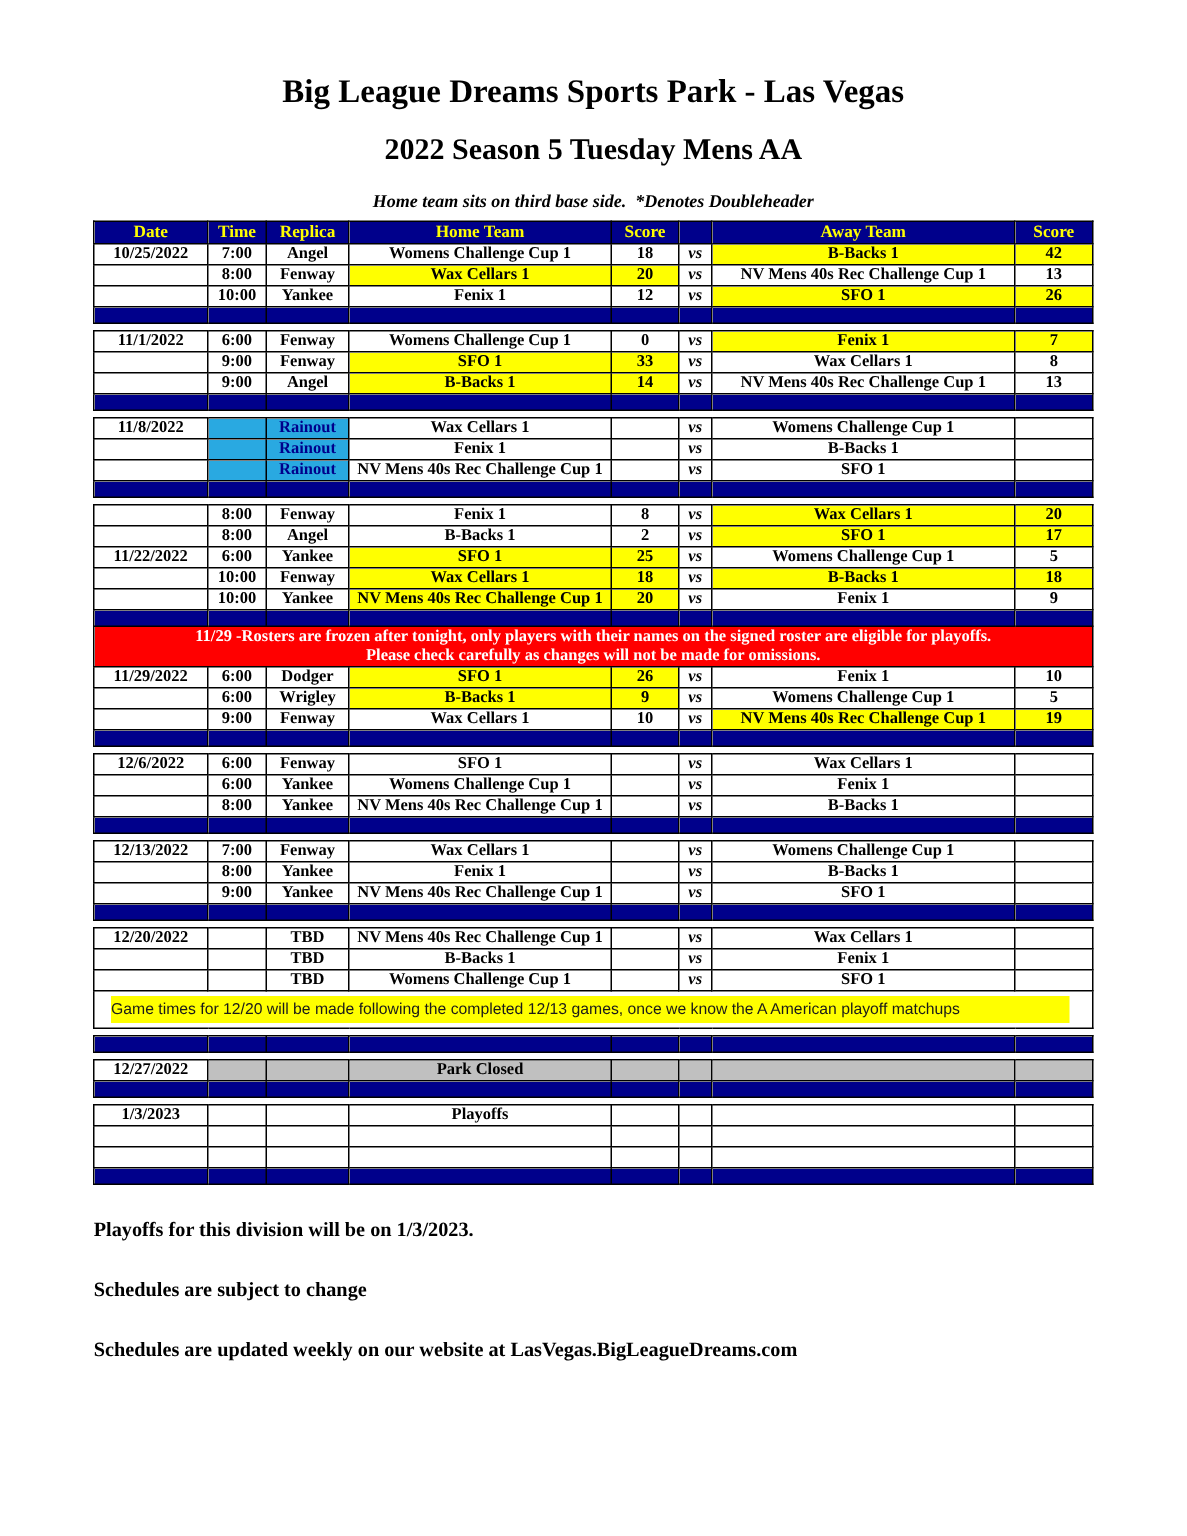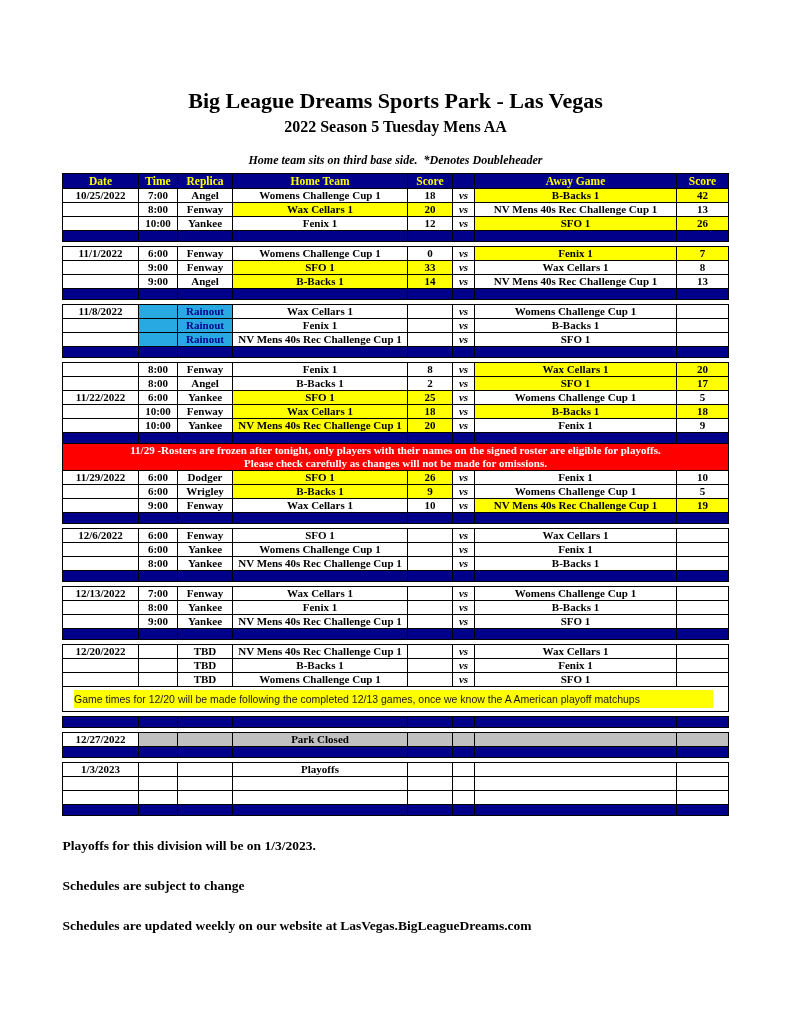--- a/index.html
+++ b/index.html
@@ -1,23 +1,23 @@
 <!DOCTYPE html>
 <html><head>
 <meta charset="utf-8">
 <style>
   html,body { margin:0; padding:0; background:#ffffff; }
   body {
     width:791px; height:1024px;
     font-family:"Liberation Serif", serif;
     color:#000;
   }
-  .titles { text-align:center; padding-top:88px; }
+  .titles { text-align:center; padding-top:48px; }
   .title    { font-size:22px; font-weight:bold; line-height:26px; }
-  .subtitle { font-size:16px; font-weight:bold; line-height:19px; margin-top:3px; }
+  .subtitle { font-size:20px; font-weight:bold; line-height:19px; margin-top:17px; }
   .note     { font-size:12px; font-weight:bold; font-style:italic; margin-top:17px; white-space:pre-wrap; }
 
   table.sched {
     width:666px; margin:5px auto 1px; border-collapse:collapse; table-layout:fixed;
   }
   table.sched th {
     background:#00008B; color:#FFFF00; border:1px solid #000;
     font-size:11.5px; font-weight:bold; height:14px; padding:0; overflow:hidden; white-space:nowrap;
   }
   table.sched td {
@@ -65,21 +65,21 @@
         <col style="width:52px">
     </colgroup>
     <thead>
       <tr id="thead-row">
           <th>Date</th>
           <th>Time</th>
           <th>Replica</th>
           <th>Home Team</th>
           <th>Score</th>
           <th></th>
-          <th>Away Game</th>
+          <th>Away Team</th>
           <th>Score</th>
         </tr>
     </thead>
     <tbody id="schedule-body">
         <tr>
           <td class="c-date">10/25/2022</td>
           <td class="c-time">7:00</td>
           <td class="c-replica">Angel</td>
           <td class="c-home">Womens Challenge Cup 1</td>
           <td class="c-score">18</td>

